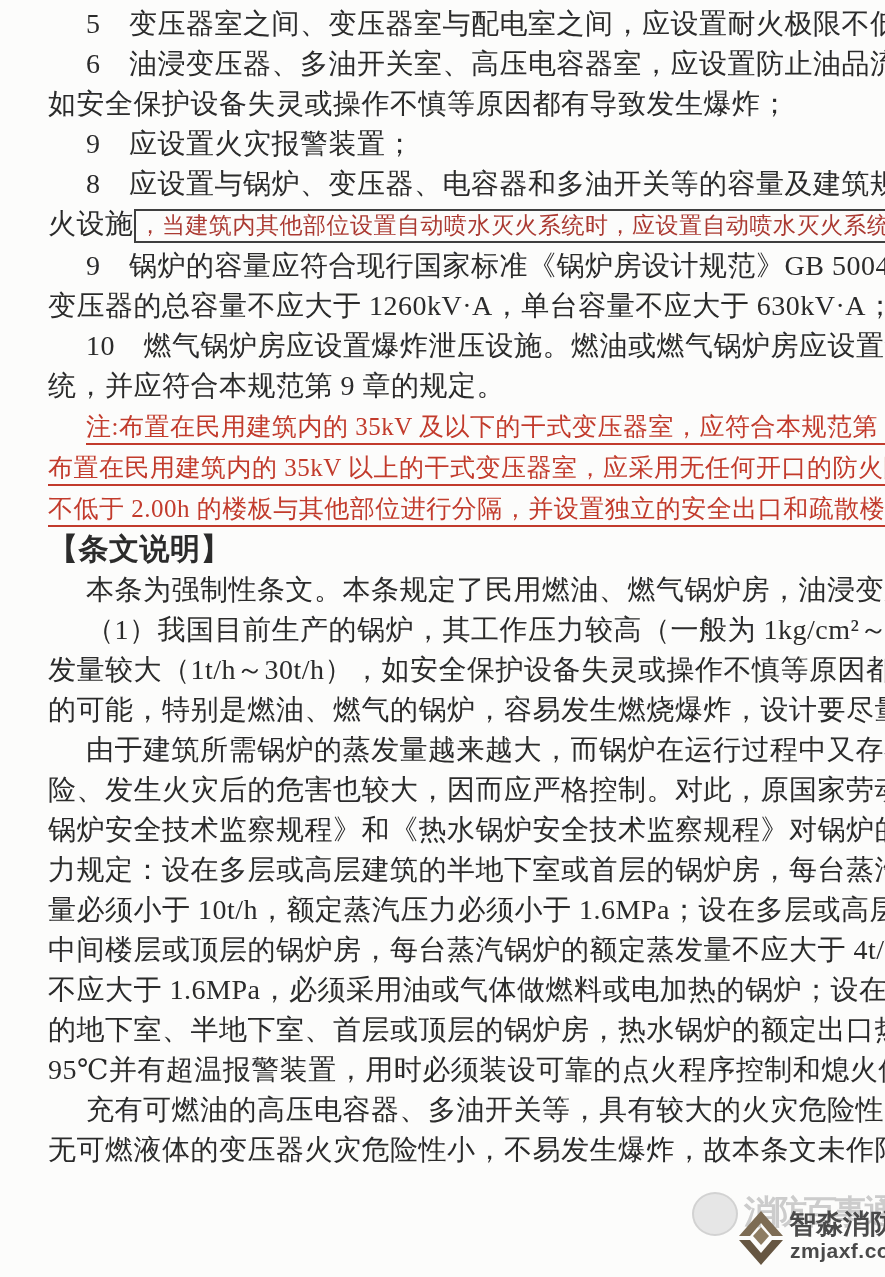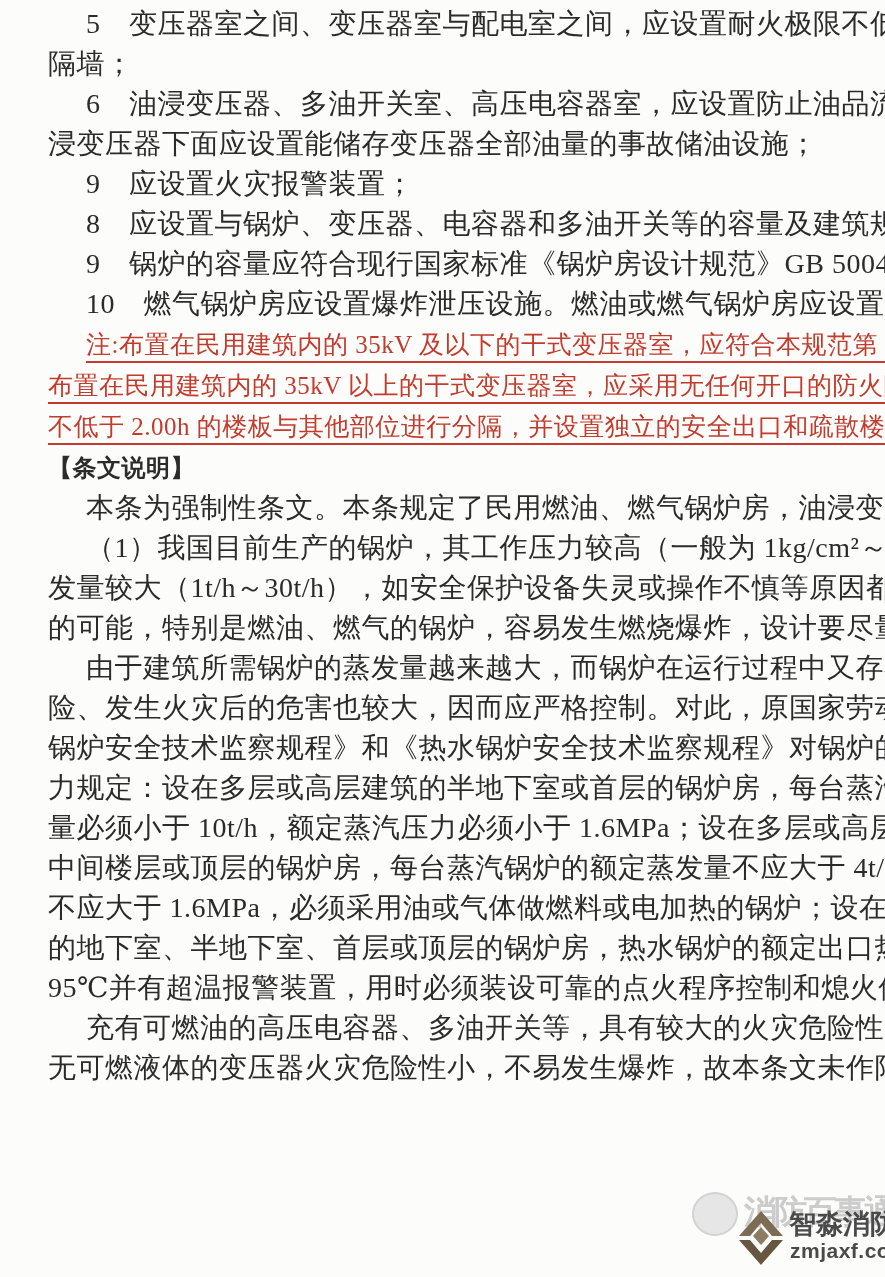--- a/index.html
+++ b/index.html
@@ -19,21 +19,21 @@
   }
   .block { margin:0; }
   .line {
     font-size:28px;
     line-height:40px;
     white-space:nowrap;
     letter-spacing:0.5px;
   }
   .line.ind { padding-left:38px; }
   .seg-n  { color:var(--txt,#2b2b2b); }
-  .seg-h  { font-weight:bold; font-size:24px; }
+  .seg-h  { font-weight:bold; font-size:30px; }
   .seg-rb {
     color:var(--box-red,#ab3a32);
     border:2px solid var(--box-border,#3f3f3f);
     padding:2px 3px 3px 3px;
     font-size:23px;
     letter-spacing:0.5px;
   }
   .seg-ru {
     color:var(--note-red,#c23b2c);
     font-size:25px;
@@ -79,37 +79,39 @@
     white-space:nowrap;
   }
 </style>
 </head>
 <body>
 
 <div class="page" style="--bg: #fcfcfb; --txt: #2b2b2b; --box-red: #ab3a32; --note-red: #c23b2c; --box-border: #3f3f3f; --wm-gray: #c7c7c7; --wm-dark: #4a4a4a;">
   <div class="doc-body">
       <div class="block">
         <div class="line ind"><span class="seg-n">5　变压器室之间、变压器室与配电室之间，应设置耐火极限不低于 2.00h 的防火</span></div>
-        <div class="line"><span class="seg-n">隔墙；</span></div>
       </div>
       <div class="block">
         <div class="line ind"><span class="seg-n">6　油浸变压器、多油开关室、高压电容器室，应设置防止油品流散的设施。油</span></div>
-        <div class="line"><span class="seg-n">浸变压器下面应设置能储存变压器全部油量的事故储油设施；</span></div>
+        <div class="line"><span class="seg-n">如安全保护设备失灵或操作不慎等原因都有导致发生爆炸；</span></div>
       </div>
       <div class="block">
         <div class="line ind"><span class="seg-n">9　应设置火灾报警装置；</span></div>
       </div>
       <div class="block">
         <div class="line ind"><span class="seg-n">8　应设置与锅炉、变压器、电容器和多油开关等的容量及建筑规模相适应的灭</span></div>
+        <div class="line"><span class="seg-n">火设施</span><span class="seg-rb">，当建筑内其他部位设置自动喷水灭火系统时，应设置自动喷水灭火系统</span></div>
       </div>
       <div class="block">
         <div class="line ind"><span class="seg-n">9　锅炉的容量应符合现行国家标准《锅炉房设计规范》GB 50041 的规定。油浸</span></div>
+        <div class="line"><span class="seg-n">变压器的总容量不应大于 1260kV·A，单台容量不应大于 630kV·A；</span></div>
       </div>
       <div class="block">
         <div class="line ind"><span class="seg-n">10　燃气锅炉房应设置爆炸泄压设施。燃油或燃气锅炉房应设置独立的通风系</span></div>
+        <div class="line"><span class="seg-n">统，并应符合本规范第 9 章的规定。</span></div>
       </div>
       <div class="block">
         <div class="line ind"><span class="seg-ru">注:布置在民用建筑内的 35kV 及以下的干式变压器室，应符合本规范第 6.2.7 条的规定；</span></div>
         <div class="line"><span class="seg-ru">布置在民用建筑内的 35kV 以上的干式变压器室，应采用无任何开口的防火隔墙和耐火极限</span></div>
         <div class="line"><span class="seg-ru">不低于 2.00h 的楼板与其他部位进行分隔，并设置独立的安全出口和疏散楼梯。</span></div>
       </div>
       <div class="block">
         <div class="line"><span class="seg-h">【条文说明】</span></div>
       </div>
       <div class="block">

